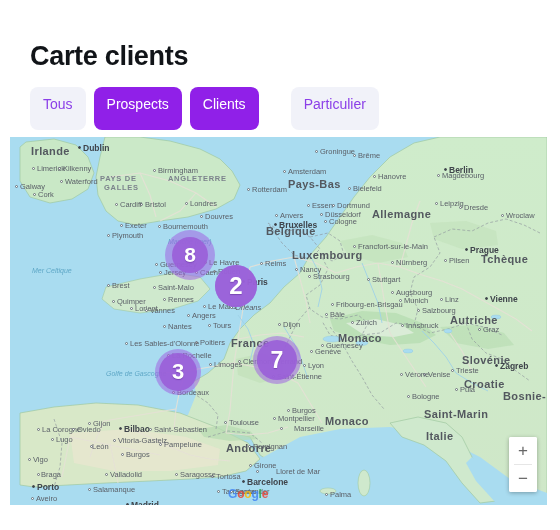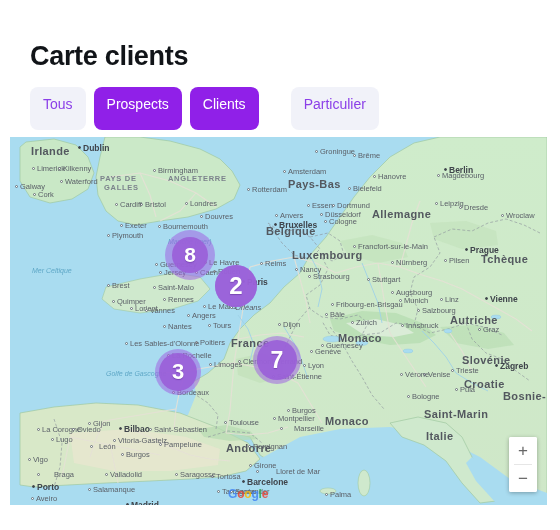--- a/index.html
+++ b/index.html
@@ -489,41 +489,41 @@
         <div class="maplbl lbl-city-major" style="left: 114px; top: 287px;">Bilbao</div>
         <div class="citydot filled" style="left: 109px; top: 290px;"></div>
         <div class="maplbl lbl-city" style="left: 154px; top: 303px;">Pampelune</div>
         <div class="citydot" style="left: 149px; top: 306px;"></div>
         <div class="maplbl lbl-city" style="left: 144px; top: 288px;">Saint-Sébastien</div>
         <div class="citydot" style="left: 139px; top: 291px;"></div>
         <div class="maplbl lbl-city" style="left: 108px; top: 299px;">Vitoria-Gasteiz</div>
         <div class="citydot" style="left: 103px; top: 302px;"></div>
         <div class="maplbl lbl-city" style="left: 116px; top: 313px;">Burgos</div>
         <div class="citydot" style="left: 111px; top: 316px;"></div>
-        <div class="maplbl lbl-city" style="left: 89px; top: 305px; text-align: center;">León</div>
+        <div class="maplbl lbl-city" style="left: 82px; top: 305px; text-align: center;">León</div>
         <div class="citydot" style="left: 80px; top: 308px;"></div>
         <div class="maplbl lbl-city" style="left: 46px; top: 298px;">Lugo</div>
         <div class="citydot" style="left: 41px; top: 301px;"></div>
         <div class="maplbl lbl-city" style="left: 32px; top: 288px;">La Corogne</div>
         <div class="citydot" style="left: 27px; top: 291px;"></div>
         <div class="maplbl lbl-city" style="left: 67px; top: 288px;">Oviedo</div>
         <div class="citydot" style="left: 62px; top: 291px;"></div>
         <div class="maplbl lbl-city" style="left: 83px; top: 282px;">Gijon</div>
         <div class="citydot" style="left: 78px; top: 285px;"></div>
         <div class="maplbl lbl-city" style="left: 100px; top: 333px;">Valladolid</div>
         <div class="citydot" style="left: 95px; top: 336px;"></div>
         <div class="maplbl lbl-city" style="left: 83px; top: 348px;">Salamanque</div>
         <div class="citydot" style="left: 78px; top: 351px;"></div>
         <div class="maplbl lbl-city-major" style="left: 121px; top: 363px;">Madrid</div>
         <div class="citydot filled" style="left: 116px; top: 366px;"></div>
         <div class="maplbl lbl-city-major" style="left: 27px; top: 345px;">Porto</div>
         <div class="citydot filled" style="left: 22px; top: 348px;"></div>
         <div class="maplbl lbl-city" style="left: 23px; top: 318px;">Vigo</div>
         <div class="citydot" style="left: 18px; top: 321px;"></div>
-        <div class="maplbl lbl-city" style="left: 44px; top: 333px;">Braga</div>
+        <div class="maplbl lbl-city" style="left: 31px; top: 333px;">Braga</div>
         <div class="citydot" style="left: 27px; top: 336px;"></div>
         <div class="maplbl lbl-city" style="left: 26px; top: 357px;">Aveiro</div>
         <div class="citydot" style="left: 21px; top: 360px;"></div>
         <div class="maplbl lbl-city" style="left: 225px; top: 350px;">Santander</div>
         <div class="citydot" style="left: 220px; top: 353px;"></div>
         <div class="maplbl lbl-city" style="left: 320px; top: 353px;">Palma</div>
         <div class="citydot" style="left: 315px; top: 356px;"></div>
       </div>
 
     <div id="map-clusters">

